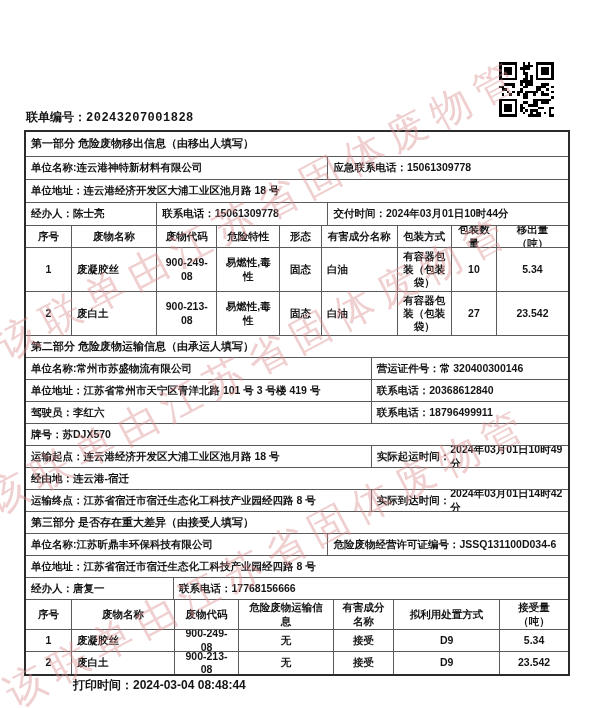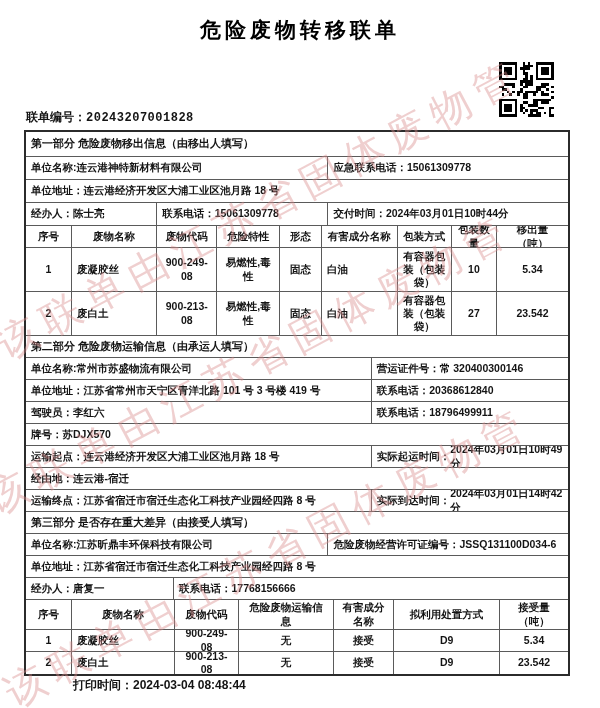--- a/index.html
+++ b/index.html
@@ -49,21 +49,20 @@
       color:rgba(216,140,140,0.42);transform:rotate(-28deg);transform-origin:left center;}
   .wm1{left:0px;top:320px;}
   .wm2{left:-10px;top:475px;}
   .wm3{left:8px;top:668px;}
 </style>
 </head>
 <body>
 
 <div class="page">
 
-  <div class="doc-title">危险废物转移联单</div>
 
   <div class="qr">
       <svg viewBox="0 0 21 21" width="57" height="55" shape-rendering="crispEdges">
         <rect x="0" y="0" width="7" height="7" fill="#000"></rect>
         <rect x="1" y="1" width="5" height="5" fill="#fff"></rect>
         <rect x="2" y="2" width="3" height="3" fill="#000"></rect>
         <rect x="14" y="0" width="7" height="7" fill="#000"></rect>
         <rect x="15" y="1" width="5" height="5" fill="#fff"></rect>
         <rect x="16" y="2" width="3" height="3" fill="#000"></rect>
         <rect x="0" y="14" width="7" height="7" fill="#000"></rect>

